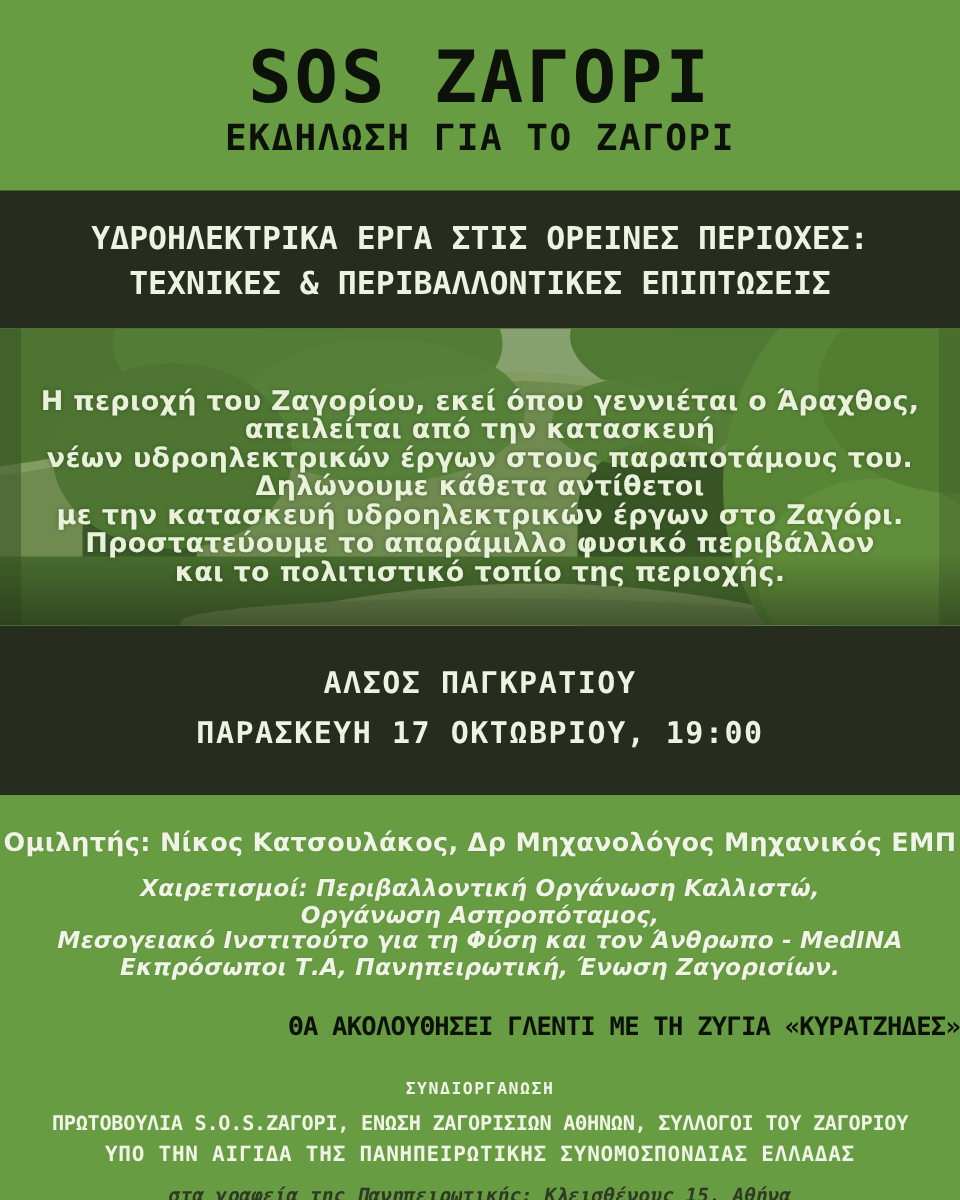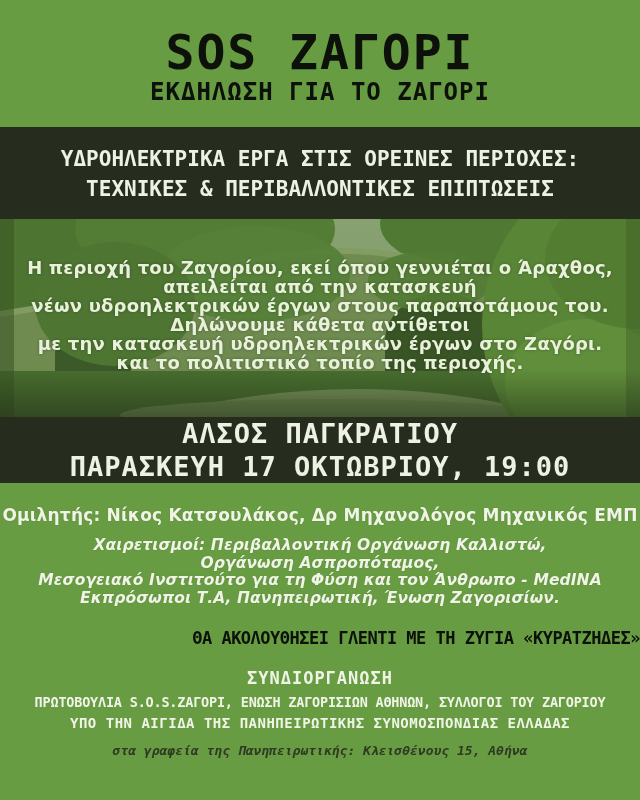--- a/index.html
+++ b/index.html
@@ -52,23 +52,23 @@
     text-align: center;
   }
   .topic-band {
     height: 92px;
     padding-top: 17px;
     font-size: 21px;
     line-height: 30px;
     letter-spacing: 0px;
   }
   .venue-band {
-    height: 66px;
-    padding-top: 0;
-    font-size: 27px;
+    height: 113px;
+    padding-top: 22px;
+    font-size: 20px;
     line-height: 33px;
     letter-spacing: 1px;
   }
 
   
   .photo-section {
     position: relative;
     height: 198px;
     margin: 0;
     overflow: hidden;
@@ -117,21 +117,21 @@
     font-size: 17px;
     line-height: 20px;
     letter-spacing: -0.5px;
     color: #0c110a;
     text-align: right;
   }
   .org-heading {
     margin: 22px 0 0 0;
     font-family: "DejaVu Sans Mono", monospace;
     font-weight: bold;
-    font-size: 17px;
+    font-size: 11px;
     line-height: 17px;
     letter-spacing: 1px;
   }
   .org-line-1 {
     margin: 7px 0 0 0;
     font-family: "DejaVu Sans Mono", monospace;
     font-weight: bold;
     font-size: 13.5px;
     line-height: 16px;
     letter-spacing: -0.2px;
@@ -211,20 +211,21 @@
       <rect x="626" y="0" width="14" height="198" fill="#1f2a18" opacity="0.35"></rect>
       <rect x="0" y="0" width="640" height="198" fill="#5f9338" opacity="0.40"></rect>
       <rect x="0" y="150" width="640" height="48" fill="url(#bottomShade)"></rect>
     </svg>
     <div class="photo-overlay-text">
       <div>Η περιοχή του Ζαγορίου, εκεί όπου γεννιέται ο Άραχθος,</div>
       <div>απειλείται από την κατασκευή</div>
       <div>νέων υδροηλεκτρικών έργων στους παραποτάμους του.</div>
       <div>Δηλώνουμε κάθετα  αντίθετοι</div>
       <div>με την κατασκευή υδροηλεκτρικών έργων στο Ζαγόρι.</div>
+      <div>Προστατεύουμε το απαράμιλλο φυσικό περιβάλλον</div>
       <div>και το πολιτιστικό τοπίο της περιοχής.</div>
     </div>
   </figure>
 
   <div class="band venue-band">
     <div>ΑΛΣΟΣ ΠΑΓΚΡΑΤΙΟΥ</div>
     <div>ΠΑΡΑΣΚΕΥΗ 17 ΟΚΤΩΒΡΙΟΥ, 19:00</div>
   </div>
 
   <section class="details-section">

